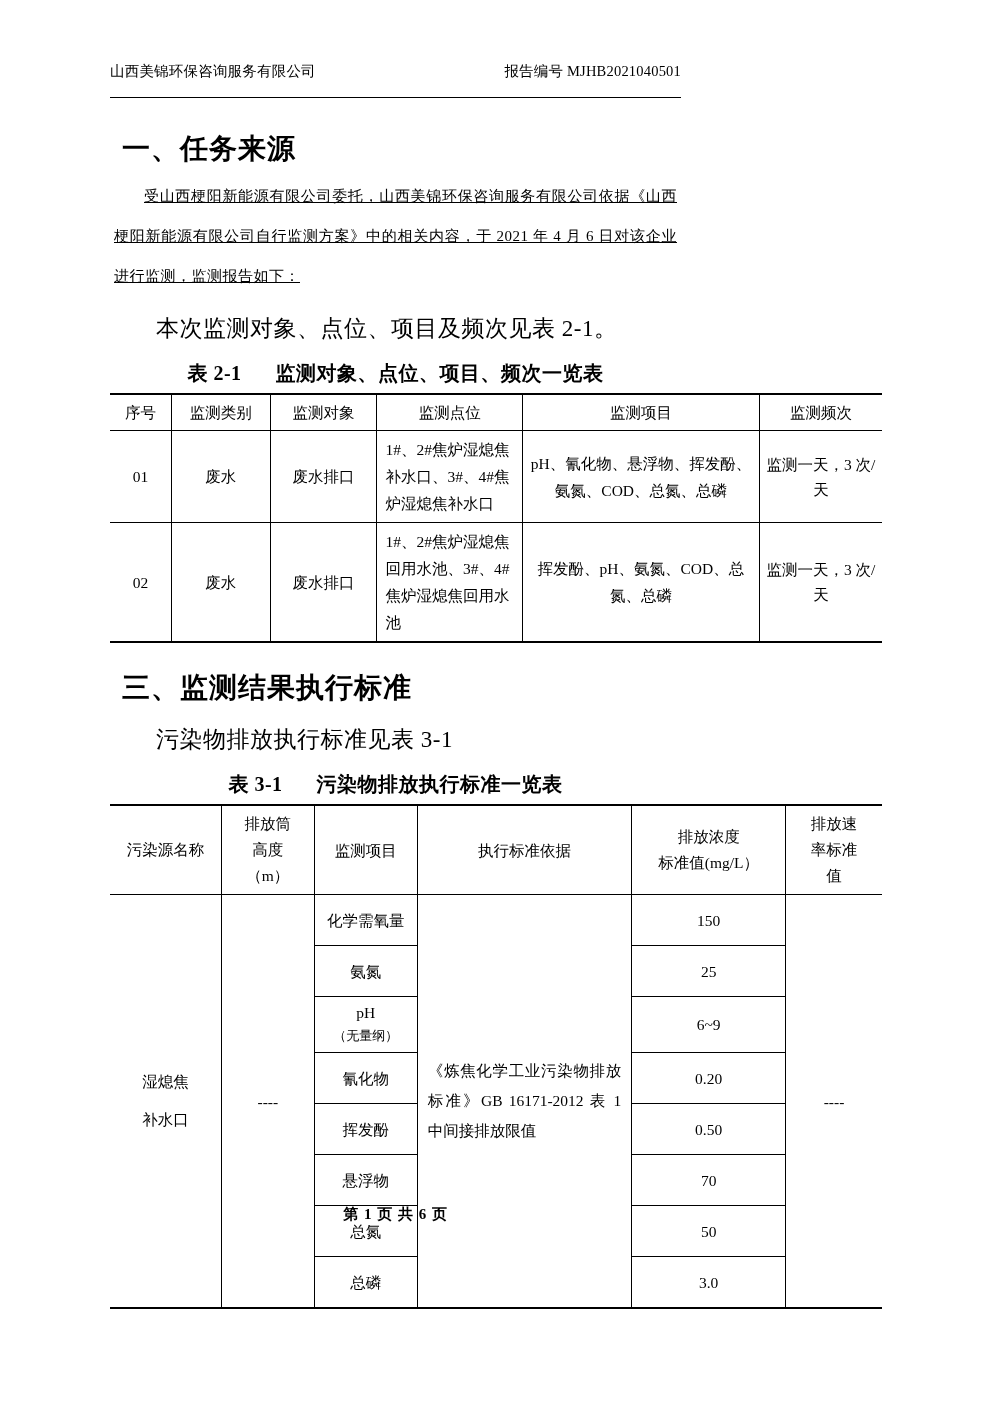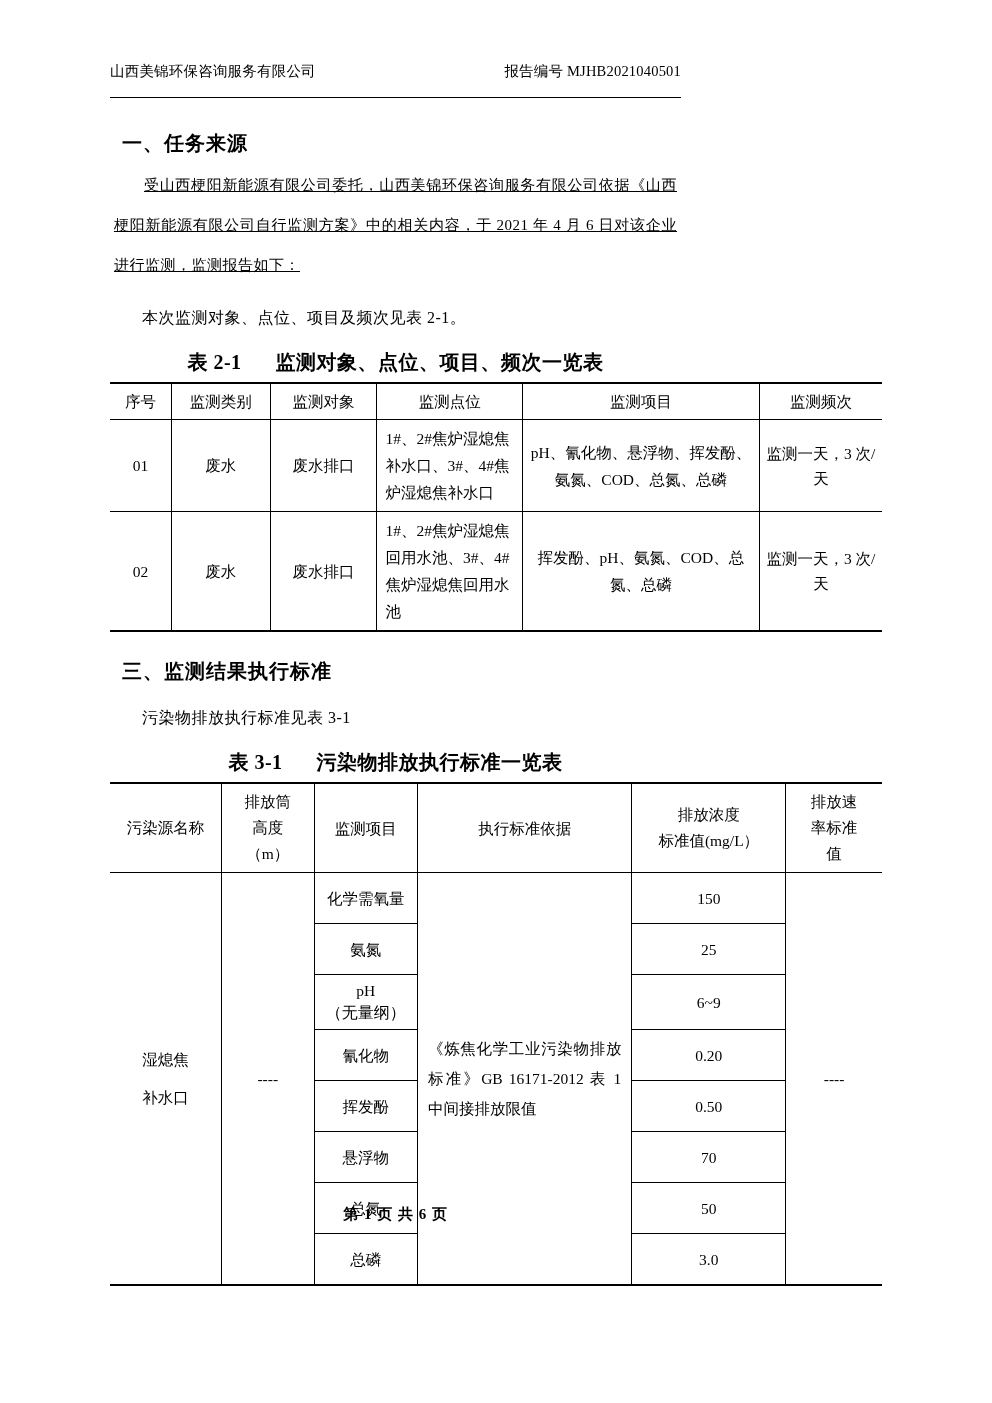--- a/index.html
+++ b/index.html
@@ -37,36 +37,36 @@
   .header-right { font-family: "Liberation Serif", serif; }
   .header-rule {
     position: absolute;
     left: 110px;
     right: 110px;
     top: 97px;
     border-top: 1px solid #000;
   }
   
   h2.sec {
-    font-size: 20px;
+    font-size: 28px;
     font-weight: bold;
     margin: 26px 0 8px 12px;
     letter-spacing: 1px;
   }
   p.body {
     font-size: 15px;
     line-height: 40px;
     margin: 4px;
     text-align: justify;
     text-indent: 2em;
     letter-spacing: 0.5px;
     text-decoration: underline;
   }
   p.body2 {
-    font-size: 16px;
+    font-size: 23px;
     line-height: 38px;
     margin: 14px 0 0 0;
     text-indent: 2em;
     letter-spacing: 0.5px;
     font-family: Liberation Serif, serif;
   }
   .tbl-caption {
     text-align: center;
     font-size: 20px;
     font-weight: bold;
@@ -95,21 +95,21 @@
   table.t1 td:last-child, table.t2 td:last-child { border-right: none; }
   table.t1 tr:first-child td { border-top: none; margin-top: 30px; }
   table.t1 tr:last-child td { border-bottom: none; }
   table.t2 tr:first-child td { border-top: none; }
   table.t2 tr:last-child td { border-bottom: none; }
   .hdr-row td { font-size: 15.5px; }
   .t1 .c-point { text-align: left; padding-left: 8px; line-height: 27px; }
   .t1 .c-item { line-height: 27px; }
   .t2 .c-std { line-height: 30px; padding: 12px 10px; text-align: justify; margin-top: 46px; }
   .t2 .c-src { line-height: 38px; }
-  .small-note { font-size: 16px; text-align: right; }
+  .small-note { font-size: 13px; text-align: right; }
   
   .footer {
     position: absolute;
     left: 0; right: 0;
     top: 1205px;
     text-align: center;
     font-size: 15px;
     font-weight: bold;
     letter-spacing: 1px;
   }

